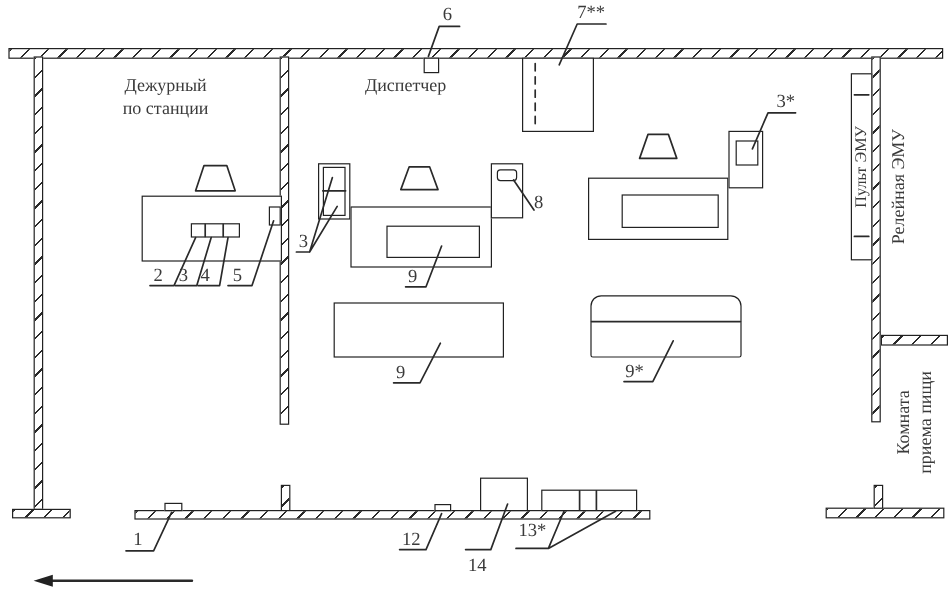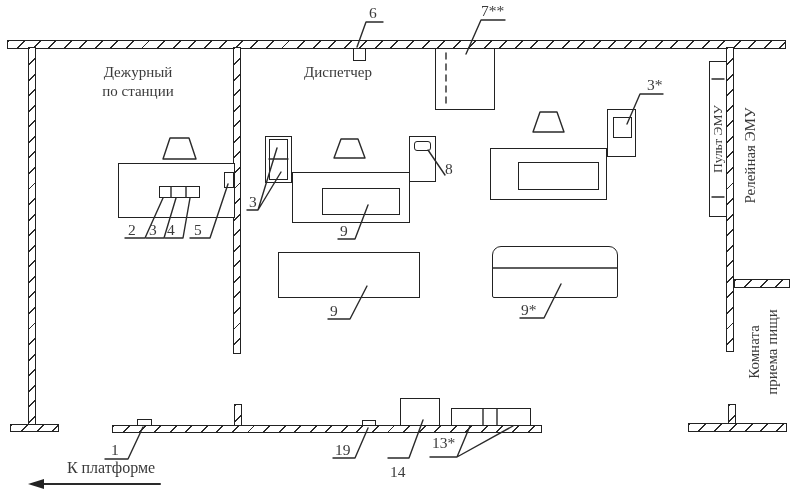--- a/index.html
+++ b/index.html
@@ -109,34 +109,31 @@
   <div class="vbox" style="left:737px;top:88px;width:26px;height:134px;">
     <span class="vtxt" style="font-size:15px;">Релейная ЭМУ</span>
   </div>
   <div class="vbox" style="left:740px;top:293px;width:46px;height:118px;">
     <div class="vtxt" style="font-size:15px;line-height:18px;text-align:center;">
       <span style="display:block;">Комната</span>
       <span style="display:block;">приема пищи</span>
     </div>
   </div>
 
-  <div class="lbl" style="left:55px;top:459px;width:112px;text-align:center;font-size:16px;">
-    <span>К платформе</span>
-  </div>
 
   <div class="lbl num" style="left:111px;top:441px;">1</div>
   <div class="lbl num" style="left:128px;top:221px;">2</div>
   <div class="lbl num" style="left:149px;top:221px;">3</div>
   <div class="lbl num" style="left:167px;top:221px;">4</div>
   <div class="lbl num" style="left:194px;top:221px;">5</div>
   <div class="lbl num" style="left:369px;top:4px;">6</div>
   <div class="lbl num" style="left:481px;top:2px;">7**</div>
   <div class="lbl num" style="left:445px;top:160px;">8</div>
   <div class="lbl num" style="left:340px;top:222px;">9</div>
   <div class="lbl num" style="left:330px;top:302px;">9</div>
   <div class="lbl num" style="left:521px;top:301px;">9*</div>
-  <div class="lbl num" style="left:335px;top:441px;">19</div>
+  <div class="lbl num" style="left:335px;top:441px;">12</div>
   <div class="lbl num" style="left:432px;top:434px;">13*</div>
   <div class="lbl num" style="left:390px;top:463px;">14</div>
   <div class="lbl num" style="left:249px;top:193px;">3</div>
   <div class="lbl num" style="left:647px;top:76px;">3*</div>
 
 </div>
 
 </body></html>

